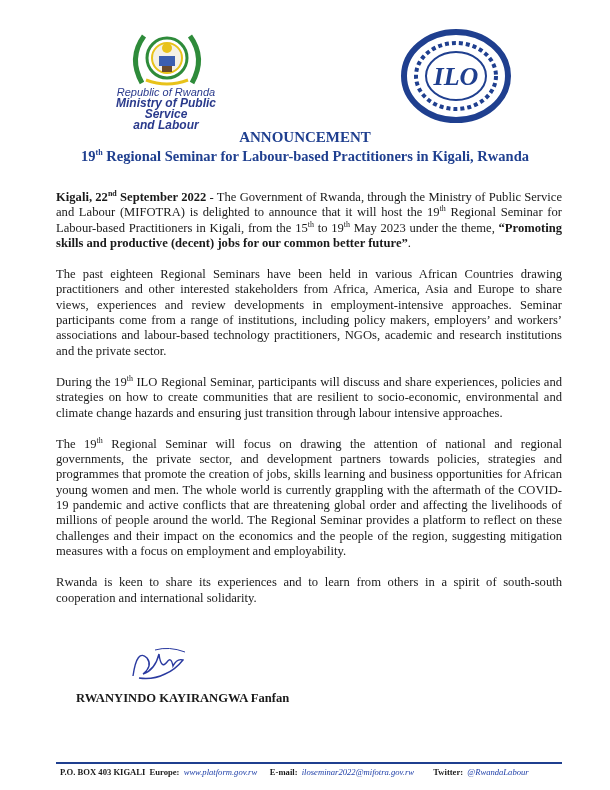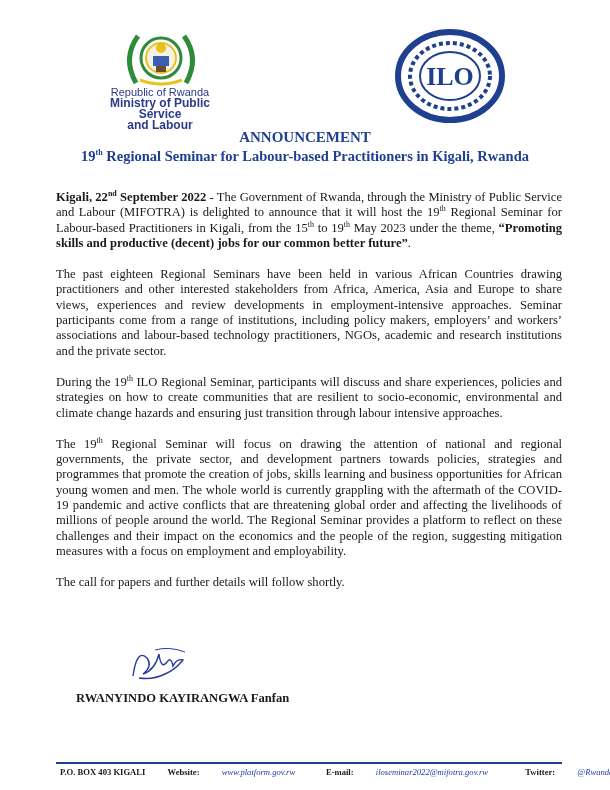--- a/index.html
+++ b/index.html
@@ -1,20 +1,20 @@
 <!DOCTYPE html>
 <html><head>
 <meta charset="utf-8">
 <style>
   html, body { margin: 0; padding: 0; }
   body {
     width: 610px; height: 790px; background: #ffffff; position: relative; overflow: hidden;
     font-family: "Liberation Serif", "DejaVu Serif", serif; color: #1a1a1a;
   }
-  .header { position: absolute; left: 0; top: 0; width: 502px; height: 125px; }
+  .header { position: absolute; left: 6px; top: 0; width: 502px; height: 125px; font-style: italic; }
   .rw-logo { position: absolute; left: 118px; top: 28px; width: 86px; height: 62px; }
   .rw-text { position: absolute; left: 90px; top: 87px; width: 140px; text-align: center;
     font-family: "Liberation Sans", "DejaVu Sans", sans-serif; color: #2a3a8c; line-height: 11px; }
   .rw-text .l1 { font-size: 11px; }
   .rw-text .l2, .rw-text .l3 { font-size: 12px; font-weight: bold; }
   .ilo-logo { position: absolute; left: 392px; top: 28px; width: 116px; height: 96px; }
 
   .title-block { position: absolute; left: 0; top: 128px; width: 610px; text-align: center; color: #1f3f8f; font-weight: bold; }
   .title-block .t1 { font-size: 15px; line-height: 18px; }
   .title-block .t2 { font-size: 14.5px; line-height: 20px; }
@@ -24,21 +24,21 @@
   .content p { margin: 16px 0 14px 0; }
   .bold { font-weight: bold; }
 
   .signature { position: absolute; left: 125px; top: 640px; width: 70px; height: 44px; }
   .signer { position: absolute; left: 56px; top: 689px; font-size: 12.6px; line-height: 18px; font-weight: bold; margin-left: 20px; }
 
   .footer-rule { position: absolute; left: 56px; top: 762px; width: 506px; height: 0; border-top: 2px solid #1f3f8f; }
   .footer { position: absolute; left: 60px; top: 767px; width: 540px; font-size: 8.6px; font-family: "Liberation Serif", serif; white-space: nowrap; color: #1a1a1a; }
   .footer .lbl { font-weight: bold; }
   .footer .val { font-style: italic; color: #2040a8; }
-  .footer span { margin-right: 20px; }
+  .footer span { margin-right: 2px; }
 </style>
 </head>
 <body>
 
 <div class="header">
   <svg class="rw-logo" viewBox="0 0 86 62">
     <path d="M18 55 Q4 30 20 8" fill="none" stroke="#2e8b3a" stroke-width="5"></path>
     <path d="M68 55 Q82 30 66 8" fill="none" stroke="#2e8b3a" stroke-width="5"></path>
     <circle cx="43" cy="30" r="20" fill="none" stroke="#2e8b3a" stroke-width="3"></circle>
     <circle cx="43" cy="30" r="15" fill="#f4f1e6" stroke="#e8c21a" stroke-width="2"></circle>
@@ -63,36 +63,36 @@
 <div class="title-block">
   <div class="t1">ANNOUNCEMENT</div>
   <div class="t2"><span>19</span><sup>th</sup><span> Regional Seminar for Labour-based Practitioners in Kigali, Rwanda</span></div>
 </div>
 
 <div class="content">
   <p><span class="bold"><span>Kigali, 22</span><sup>nd</sup><span> September 2022</span></span><span> - The Government of Rwanda, through the Ministry of Public Service and Labour (MIFOTRA) is delighted to announce that it will host the 19</span><sup>th</sup><span> Regional Seminar for Labour-based Practitioners in Kigali, from the 15</span><sup>th</sup><span> to 19</span><sup>th</sup><span> May 2023 under the theme, </span><span class="bold">“Promoting skills and productive (decent) jobs for our common better future”</span><span>.</span></p>
   <p>The past eighteen Regional Seminars have been held in various African Countries drawing practitioners and other interested stakeholders from Africa, America, Asia and Europe to share views, experiences and review developments in employment-intensive approaches. Seminar participants come from a range of institutions, including policy makers, employers’ and workers’ associations and labour-based technology practitioners, NGOs, academic and research institutions and the private sector.</p>
   <p><span>During the 19</span><sup>th</sup><span> ILO Regional Seminar, participants will discuss and share experiences, policies and strategies on how to create communities that are resilient to socio-economic, environmental and climate change hazards and ensuring just transition through labour intensive approaches.</span></p>
   <p><span>The 19</span><sup>th</sup><span> Regional Seminar will focus on drawing the attention of national and regional governments, the private sector, and development partners towards policies, strategies and programmes that promote the creation of jobs, skills learning and business opportunities for African young women and men. The whole world is currently grappling with the aftermath of the COVID-19 pandemic and active conflicts that are threatening global order and affecting the livelihoods of millions of people around the world.  The Regional Seminar provides a platform to reflect on these challenges and their impact on the economics and the people of the region, suggesting mitigation measures with a focus on employment and employability.</span></p>
-  <p>The call for papers and further details will follow shortly.</p>
+  <p>Rwanda is keen to share its experiences and to learn from others in a spirit of south-south cooperation and international solidarity.</p>
 </div>
 
 <svg class="signature" viewBox="0 0 70 44">
   <path d="M8 36 Q12 8 22 18 Q28 26 18 34 Q30 30 34 14 Q36 30 42 22 Q46 16 48 26 Q52 18 58 20 Q50 30 40 34 Q28 40 14 38" fill="none" stroke="#2a3aa0" stroke-width="1.4"></path>
   <path d="M30 10 Q44 6 60 12" fill="none" stroke="#2a3aa0" stroke-width="1"></path>
 </svg>
 
 <div class="signer">
   <div>RWANYINDO KAYIRANGWA Fanfan</div>
 </div>
 
 <div class="footer-rule"></div>
 <div class="footer">
   <span class="lbl">P.O. BOX  403 KIGALI</span>
-  <span class="lbl">Website:</span>
+  <span class="lbl">Europe:</span>
   <span class="val">www.platform.gov.rw</span>
   &nbsp;&nbsp;&nbsp;
   <span class="lbl">E-mail:</span>
   <span class="val">iloseminar2022@mifotra.gov.rw</span>
   &nbsp;&nbsp;&nbsp;&nbsp;&nbsp;&nbsp;
   <span class="lbl">Twitter:</span>
   <span class="val">@RwandaLabour</span>
 </div>
 
 </body></html>

